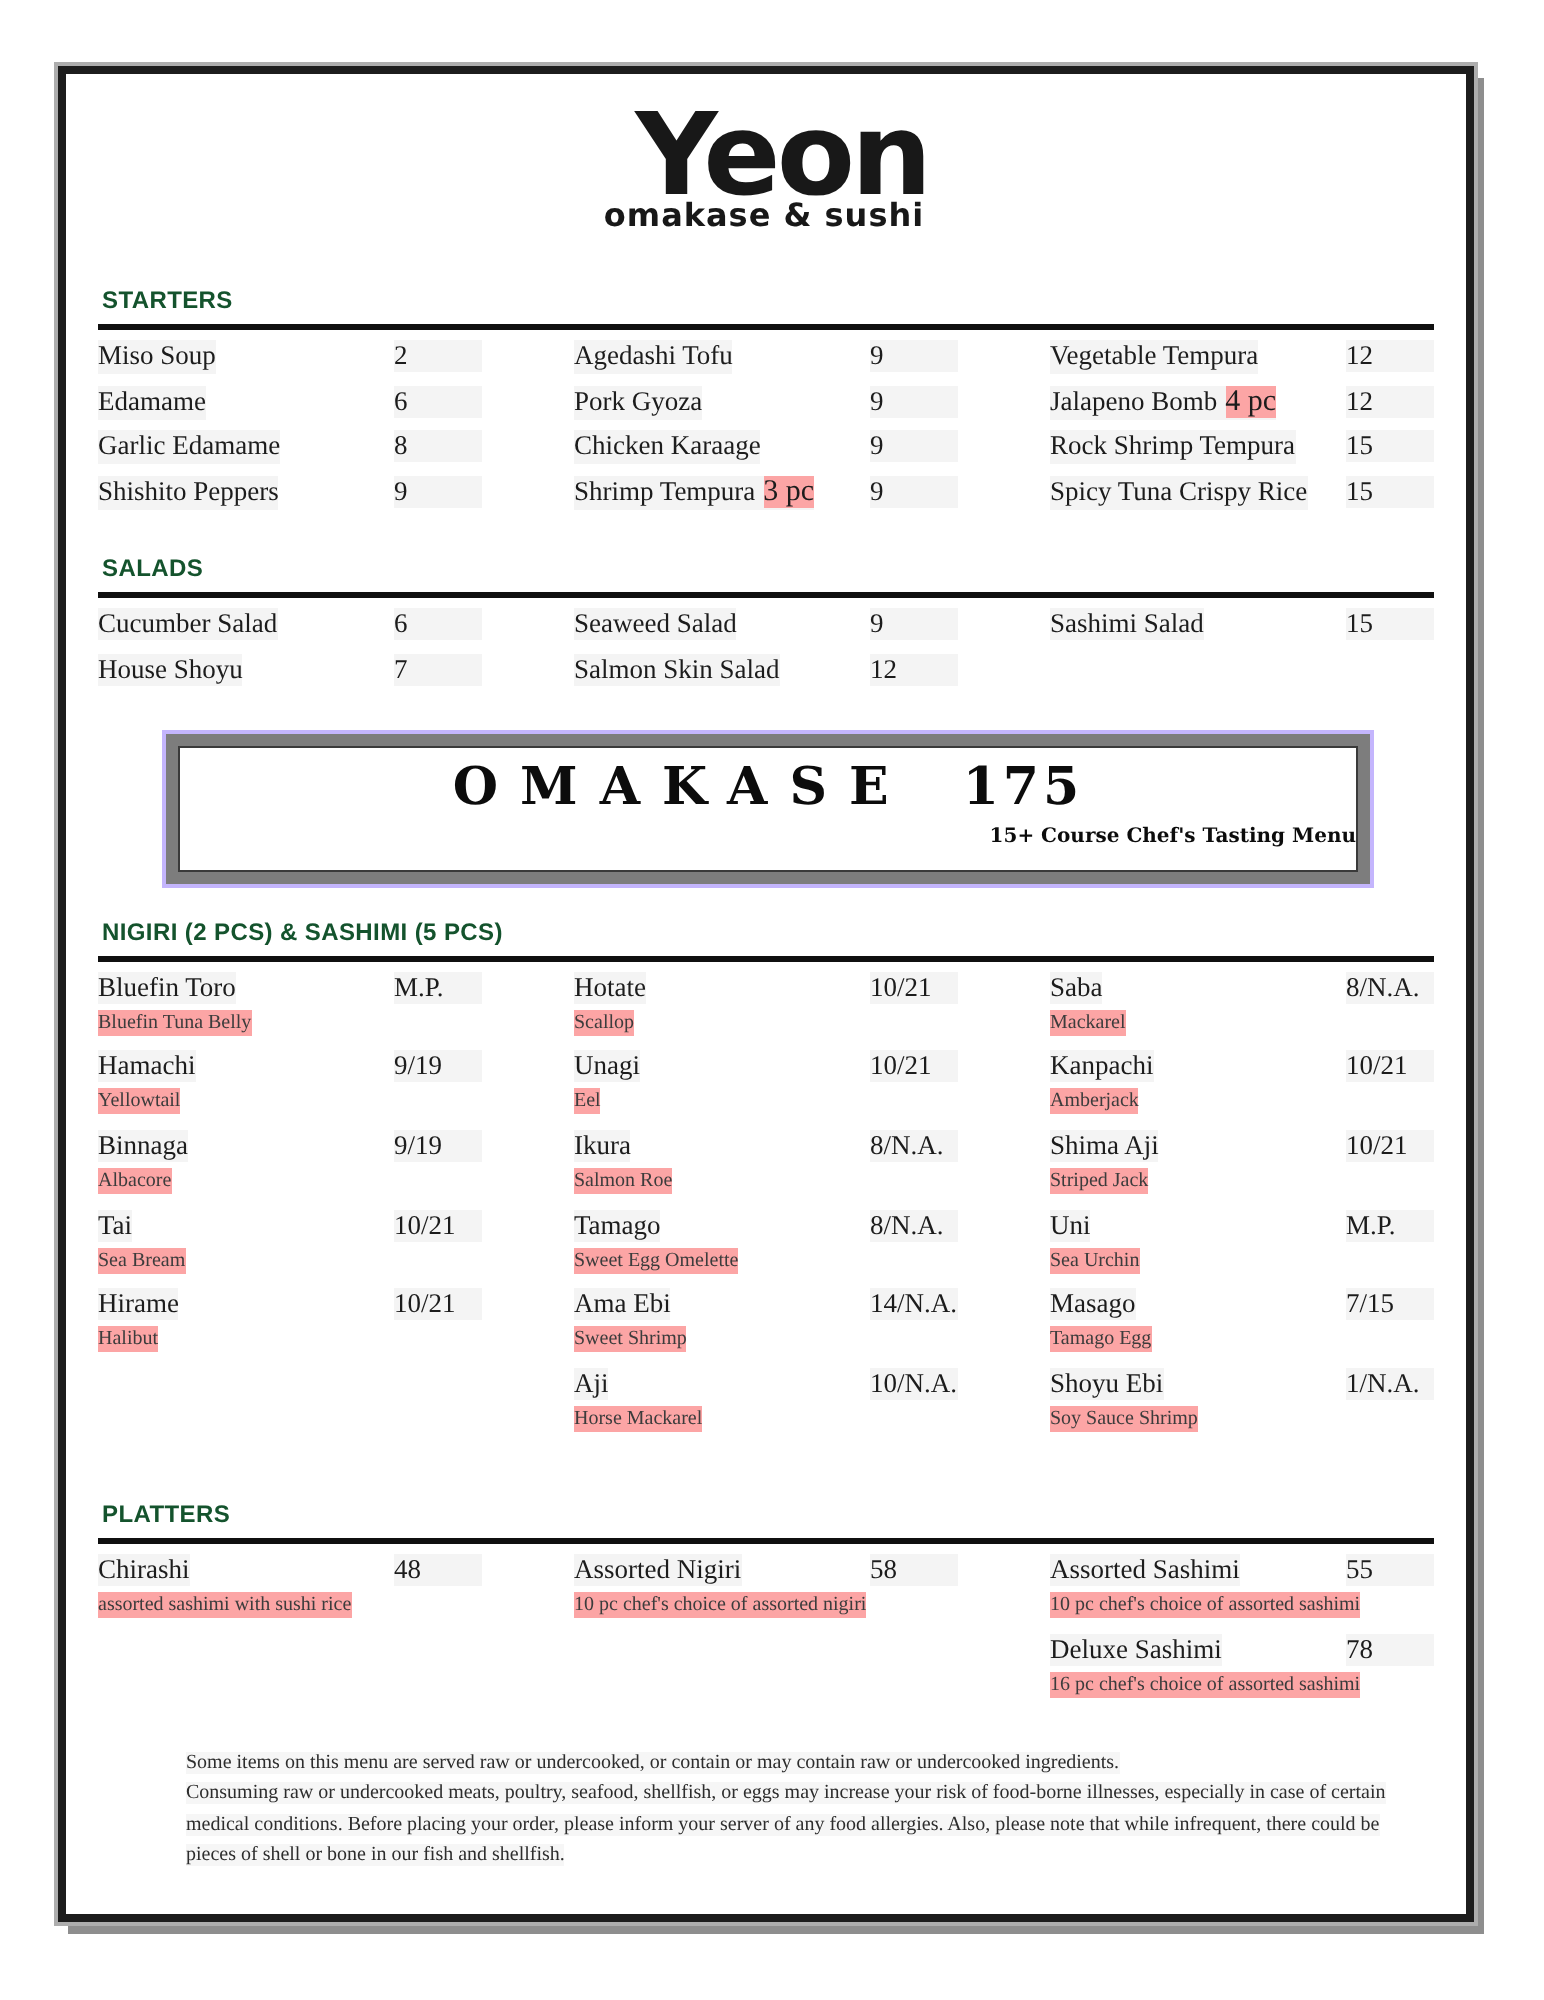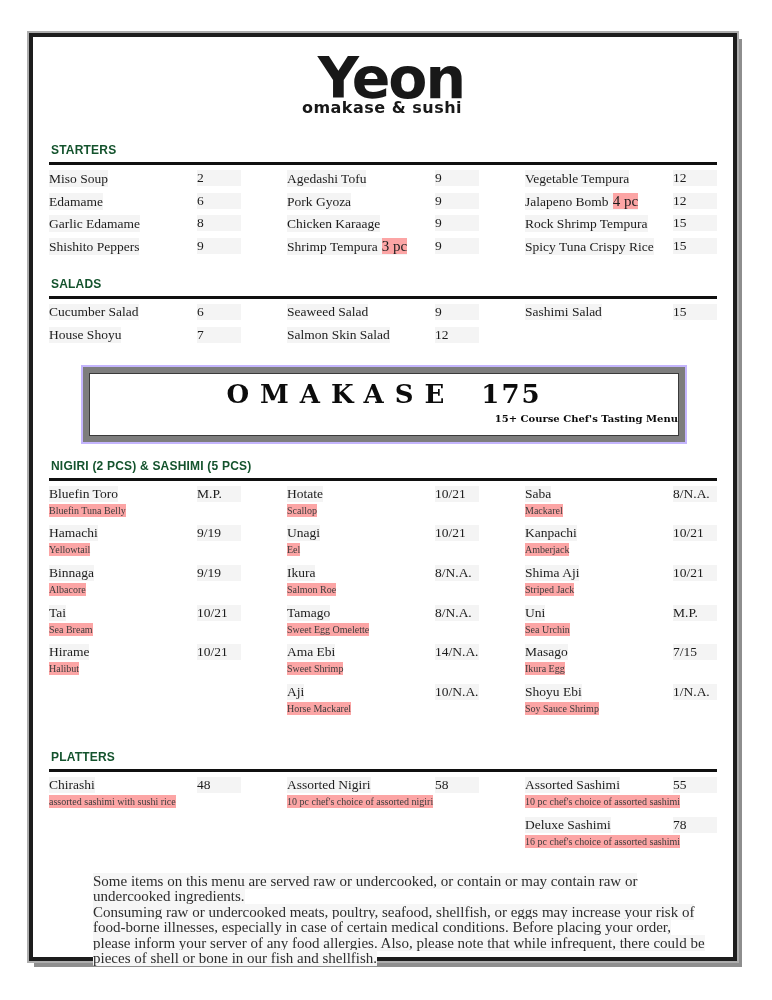--- a/index.html
+++ b/index.html
@@ -58,21 +58,21 @@
   .nitem { height:39.7px; font-size:13.5px; }
   .nrow { display:flex; align-items:flex-start; }
   .isub { font-size:10px; line-height:13px; color:#3c3c3c; margin-top:0px; }
   .isub:not(:empty) { background:#fca5a5; display:inline-block; }
 
   
   .pitem { height:40px; font-size:13.5px; }
 
   
   .disclaimer {
-    margin:17px 10px 0 44px; font-size:15px; line-height:15.5px; color:#2d2d2d;
+    margin:17px 10px 0 44px; font-size:10px; line-height:15.5px; color:#2d2d2d;
     position:relative; z-index:1; max-width:648px;
   }
   .disclaimer div { display:inline; background:#f6f6f6; }
 
   .watermark {
     position:absolute; left:468px; top:893px; z-index:0;
     font-family:"DejaVu Serif", serif; font-style:italic; font-weight:bold;
     font-size:26px; color:#c9c9d2; opacity:0.45; transform:rotate(-5deg);
     letter-spacing:2px; pointer-events:none;
   }
@@ -258,21 +258,21 @@
                 <span class="iname">Shima Aji</span>
                 <span class="iprice">10/21</span>
               </div><div class="isub">Striped Jack</div></div>
           <div class="nitem"><div class="nrow">
                 <span class="iname">Uni</span>
                 <span class="iprice">M.P.</span>
               </div><div class="isub">Sea Urchin</div></div>
           <div class="nitem"><div class="nrow">
                 <span class="iname">Masago</span>
                 <span class="iprice">7/15</span>
-              </div><div class="isub">Ikura Egg</div></div>
+              </div><div class="isub">Tamago Egg</div></div>
           <div class="nitem"><div class="nrow">
                 <span class="iname">Shoyu Ebi</span>
                 <span class="iprice">1/N.A.</span>
               </div><div class="isub">Soy Sauce Shrimp</div></div>
         </div>
       </div>
     </div>
 
     <div class="sec-platters">
       <h2 class="section-h">PLATTERS</h2>

